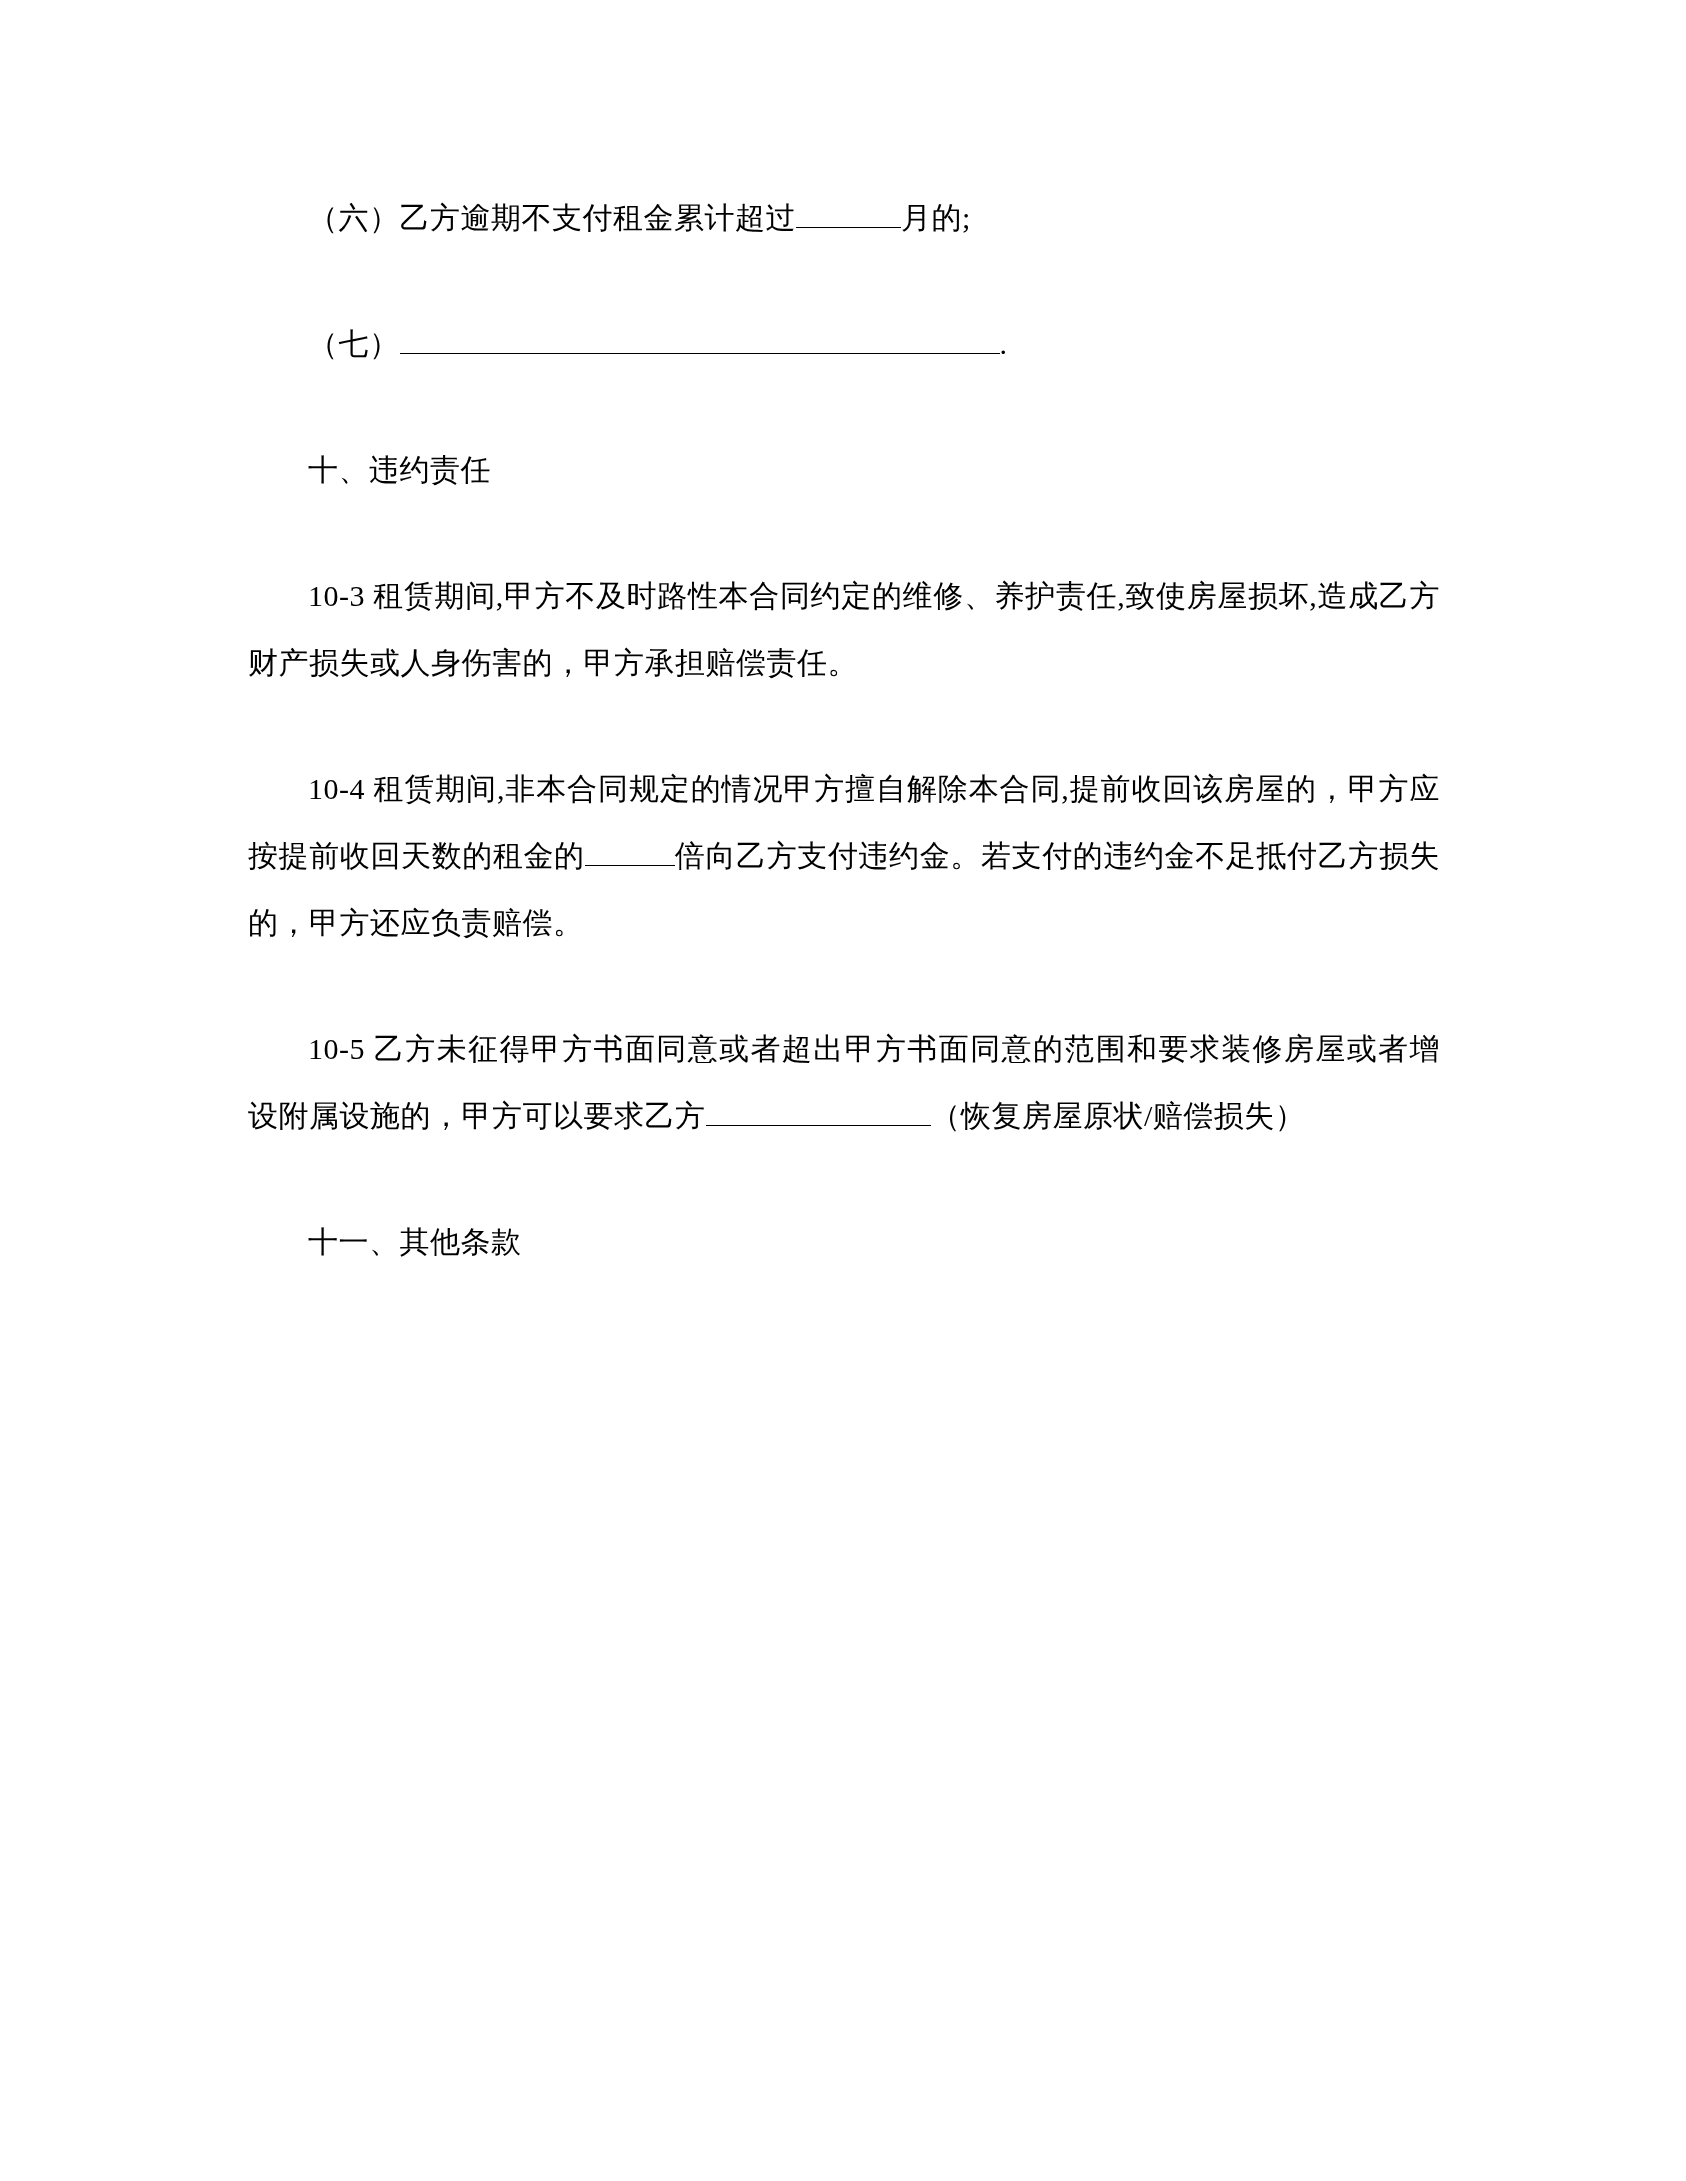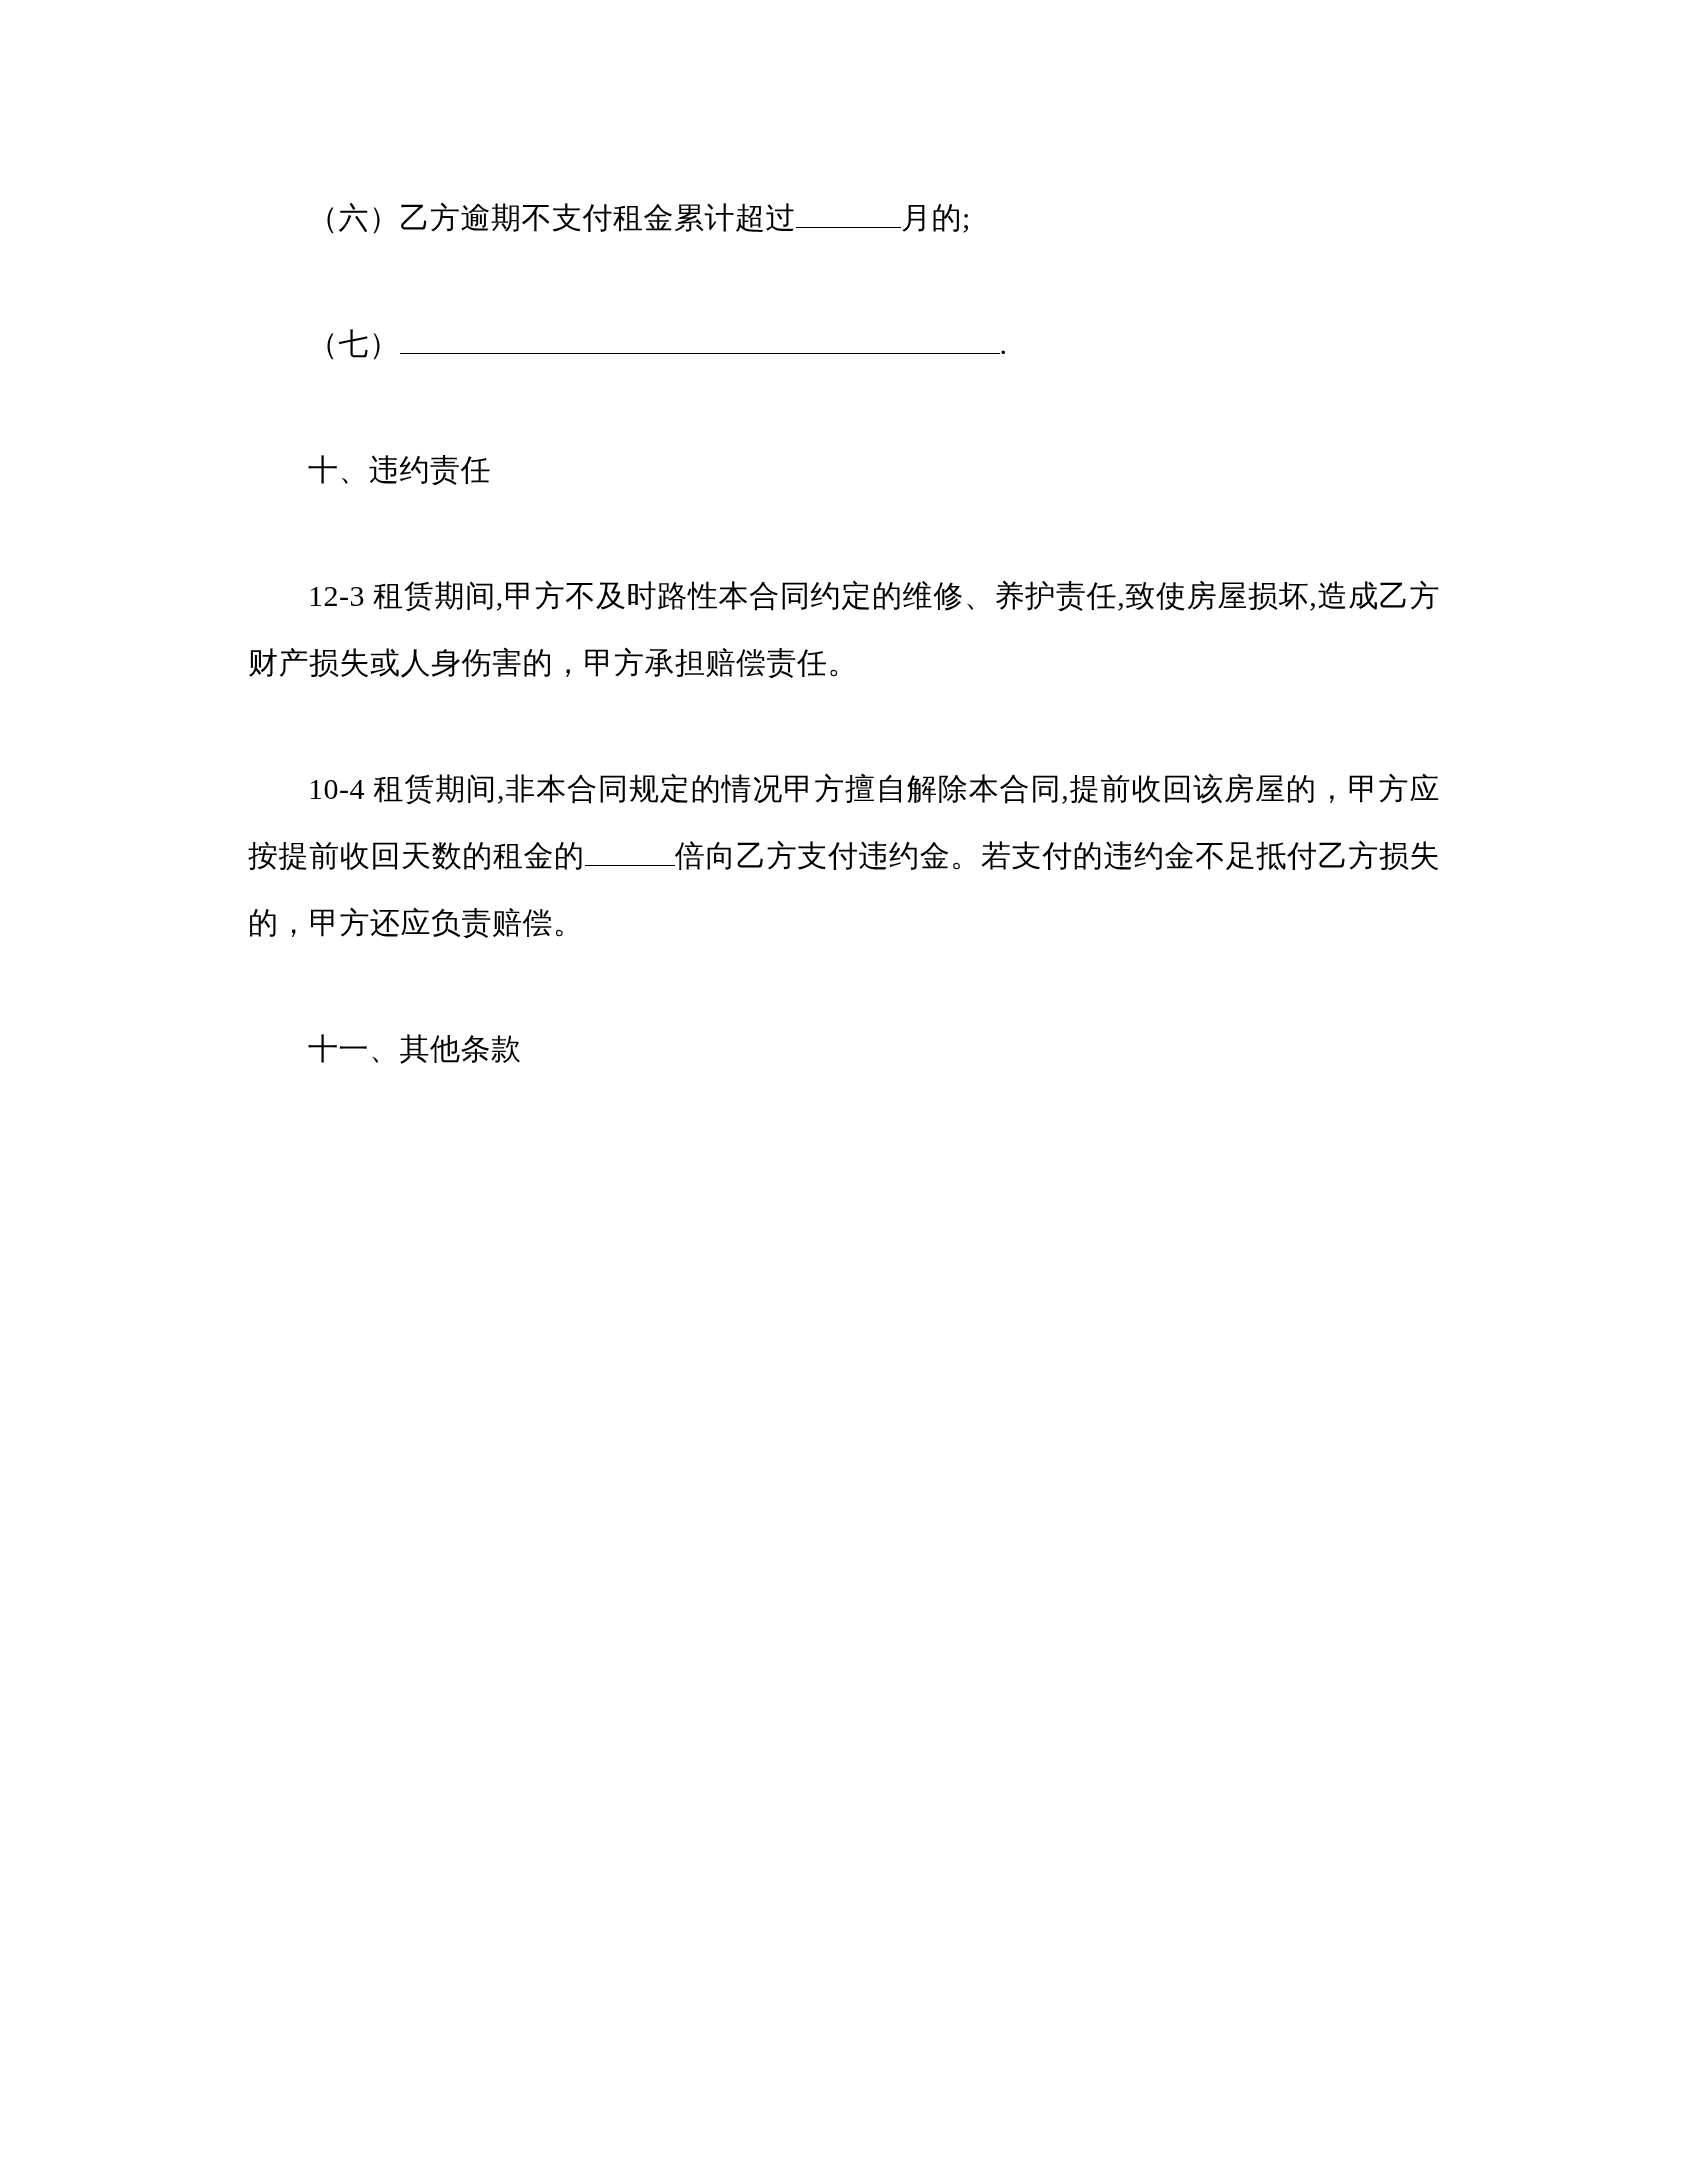--- a/index.html
+++ b/index.html
@@ -42,17 +42,18 @@
     vertical-align: baseline;
   }
 </style>
 </head>
 <body>
 
 <div class="page">
   <p class="para">（六）乙方逾期不支付租金累计超过<span class="blank" style="width:3.5em"></span>月的;</p>
   <p class="para">（七）<span class="blank" style="width:20em"></span>.</p>
   <p class="para">十、违约责任</p>
-  <p class="para">12-3 租赁期间,甲方不及时路性本合同约定的维修、养护责任,致使房屋损坏,造成乙方财产损失或人身伤害的，甲方承担赔偿责任。</p>
+  <p class="para">10-3 租赁期间,甲方不及时路性本合同约定的维修、养护责任,致使房屋损坏,造成乙方财产损失或人身伤害的，甲方承担赔偿责任。</p>
   <p class="para">10-4 租赁期间,非本合同规定的情况甲方擅自解除本合同,提前收回该房屋的，甲方应按提前收回天数的租金的<span class="blank" style="width:3em"></span>倍向乙方支付违约金。若支付的违约金不足抵付乙方损失的，甲方还应负责赔偿。</p>
+  <p class="para">10-5 乙方未征得甲方书面同意或者超出甲方书面同意的范围和要求装修房屋或者增设附属设施的，甲方可以要求乙方<span class="blank" style="width:7.5em"></span>（恢复房屋原状/赔偿损失）</p>
   <p class="para">十一、其他条款</p>
 </div>
 
 
 </body></html>

